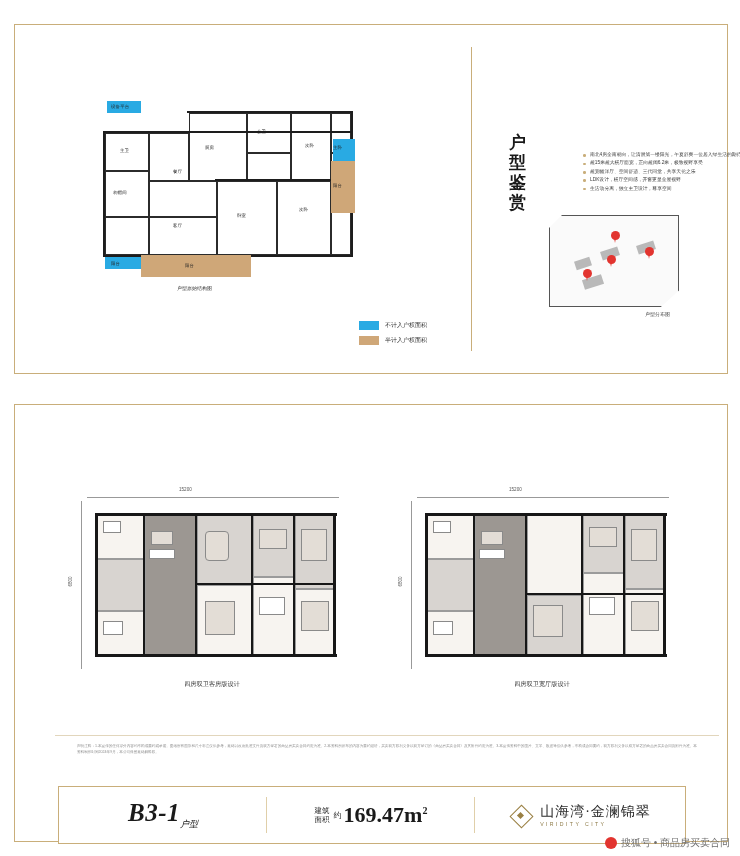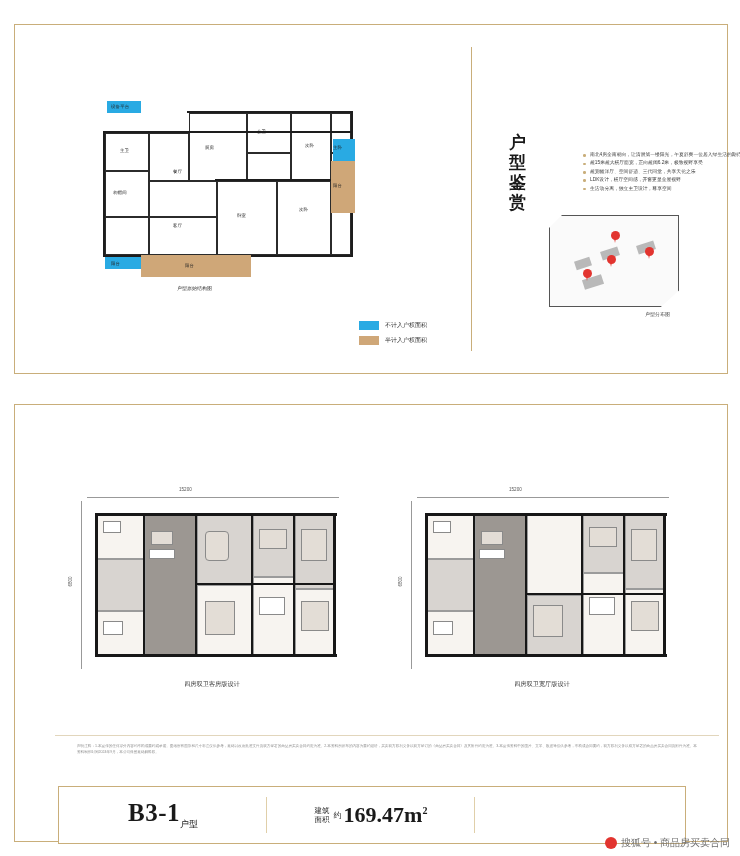--- a/index.html
+++ b/index.html
@@ -350,32 +350,44 @@
         <div class="p-wall" style="left:108px;top:92px;width:140px;height:2px;"></div>
       </div>
       <div class="plan-cap">四房双卫宽厅版设计</div>
     </div>
 
     <div class="hr-gold"></div>
     <div class="disclaimer">声明注释：1.本宣传的任何部分内容均不构成要约或承诺。图纸所有图形和尺寸标注仅供参考，最终以政府批准文件及双方签署的商品房买卖合同约定为准。2.本资料所发布的内容为要约邀请，买卖双方权利义务以双方签订的《商品房买卖合同》及其附件约定为准。3.本宣传资料中的图片、文字、数据等仅供参考，不构成合同要约，双方权利义务以双方签署的商品房买卖合同及附件为准。本资料制作时间2024年9月，本公司保留最终解释权。</div>
   </div>
 
   <div class="footer">
-    <div class="f-cell" style="width:208px;">
+    <div class="f-cell" style="width:208px;font-style:italic;">
       <span class="f-code"><span>B3-1</span><sub>户型</sub></span>
       <span class="f-sep" style="right:0;"></span>
     </div>
     <div class="f-cell" style="width:208px;">
       <span class="f-area-lab">
         <span>建筑</span><br><span>面积</span>
       </span>
       <span class="f-area-lab" style="font-size:8px;margin-right:2px;">约</span>
       <span class="f-area-val"><span>169.47</span><span>m</span><sup>2</sup></span>
       <span class="f-sep" style="right:0;"></span>
     </div>
+    <div class="f-cell" style="width:208px;">
+      <div class="brand">
+        <div class="brand-mark">
+          <span class="dia"></span>
+            <span class="dot"></span>
+        </div>
+        <div>
+          <div class="brand-cn">山海湾·金澜锦翠</div>
+          <div class="brand-en">VIRIDITY CITY</div>
+        </div>
+      </div>
+    </div>
   </div>
 
   <div class="wm">
     <span class="wm-logo"></span>
     <span>搜狐号 • 商品房买卖合同</span>
   </div>
 
 </div>
 
 </body></html>

